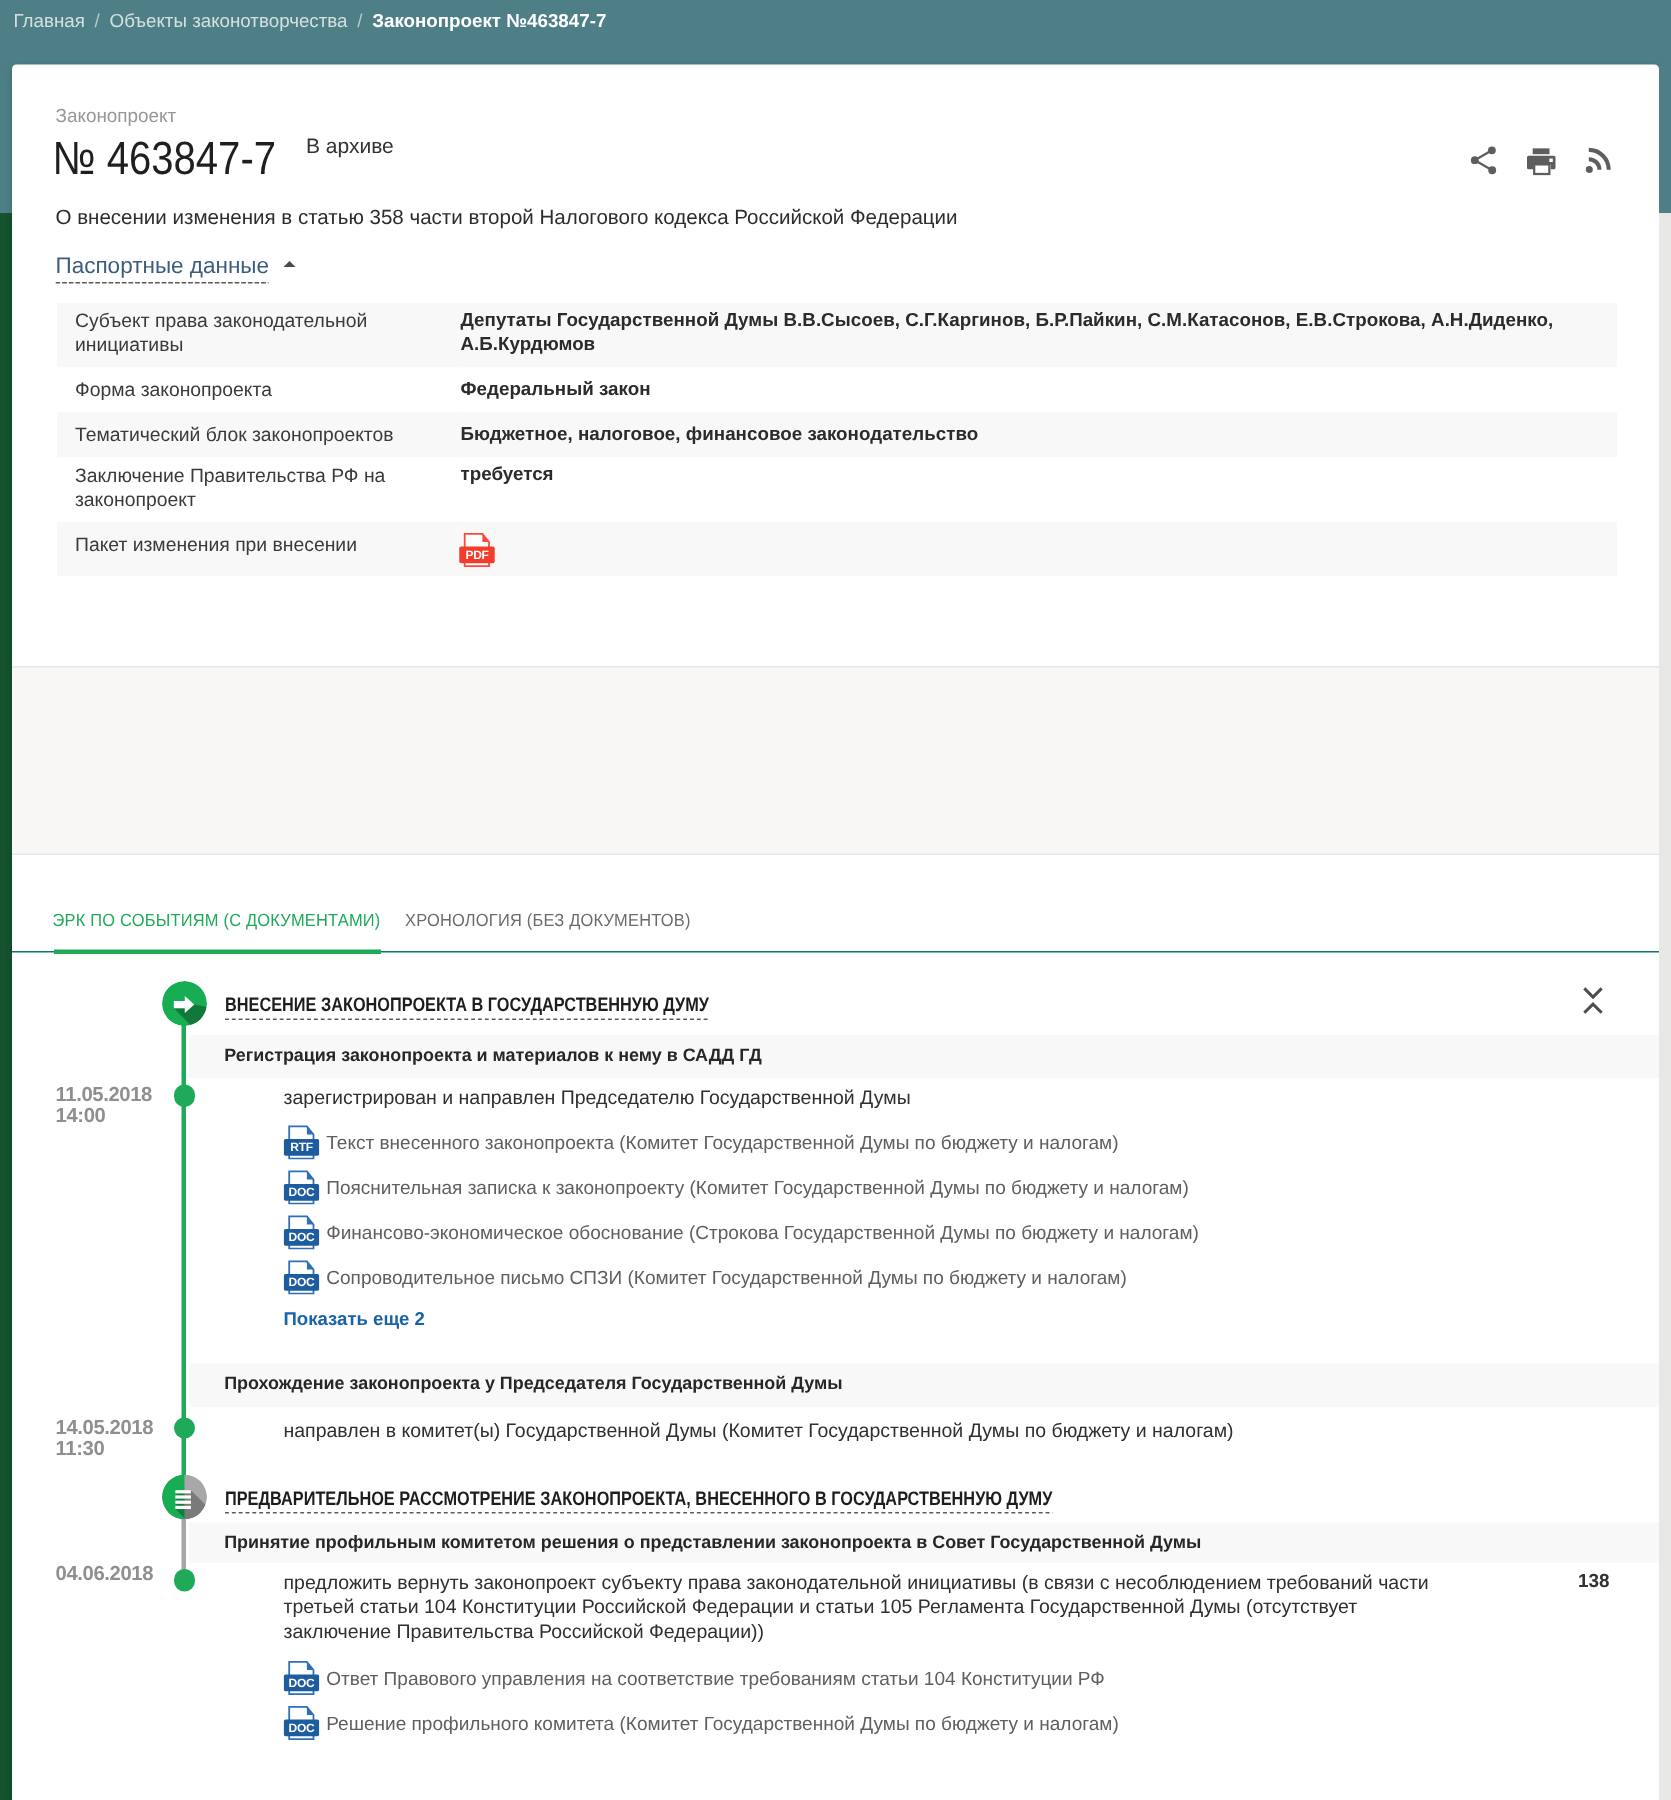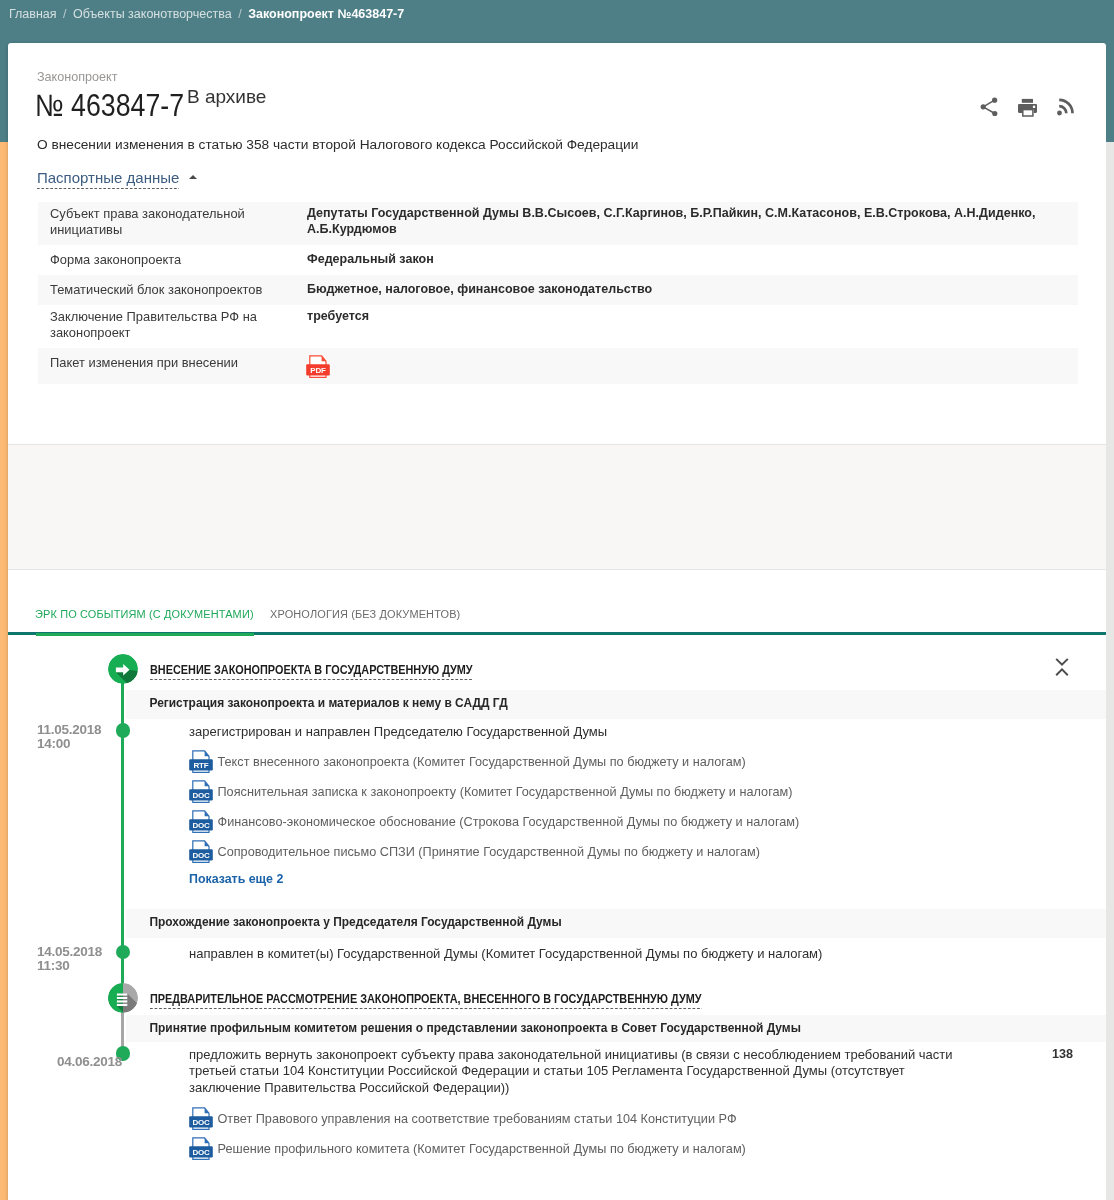--- a/index.html
+++ b/index.html
@@ -4,21 +4,21 @@
 <title>Законопроект</title>
 <style>
   * { box-sizing: border-box; }
   html, body { margin:0; padding:0; }
   body {
     width:1114px; height:1200px;
     background:#ffffff;
     font-family:"Liberation Sans", sans-serif;
     overflow:hidden;
   }
-  #page { position:relative; width:1114px; height:1200px; overflow:hidden; background:#fdba74; }
+  #page { position:relative; width:1114px; height:1200px; overflow:hidden; background:#14532d; }
 
   
   .topbar {
     position:absolute; left:0; top:0; width:1114px; height:142px;
     background:#4e7f87;
   }
   .crumbs {
     position:absolute; left:9px; top:6px;
     font-size:12.5px; color:#d5e0e1; white-space:nowrap; line-height:16px;
   }
@@ -31,21 +31,21 @@
     position:absolute; left:8px; top:43px; width:1097.5px; min-height:1160px;
     background:#ffffff; border-radius:3px;
     box-shadow:0 1px 4px rgba(0,0,0,.20);
   }
 
   
   .billhead { position:relative; padding:0; }
   .kicker { position:absolute; left:29px; top:27px; font-size:12.6px; color:#999795; line-height:15px;}
   .billno { position:absolute; left:26.5px; top:45.5px; font-size:31px; color:#1f1f1f; font-weight:400; line-height:34px;
             letter-spacing:0px; transform-origin:0 50%; transform:scaleX(.862);}
-  .archive { position:absolute; left:179px; top:45.5px; font-size:19px; color:#333; line-height:16px;}
+  .archive { position:absolute; left:196px; top:45.5px; font-size:14px; color:#333; line-height:16px;}
   .billtitle { position:absolute; left:29px; top:92.5px; font-size:13.7px; color:#2c2c2c; line-height:17px;}
 
   .passport { position:absolute; left:29px; top:125.7px; font-size:15px; color:#3c5c80; line-height:18px;}
   .passport .ptext { padding-bottom:3px; cursor:pointer;
      background-image:linear-gradient(to right,#5c5c5c 0 2.9px,transparent 2.9px 4.43px);
      background-size:4.43px 1.2px; background-repeat:repeat-x; background-position:0 100%;}
   .passport .caret { display:inline-block; margin-left:10px; vertical-align:4px;
     width:0;height:0;border-left:4.5px solid transparent;border-right:4.5px solid transparent;border-bottom:4.5px solid #4a4a4a;}
 
   .actions { position:absolute; left:0; top:0; }
@@ -61,21 +61,21 @@
   .ptable tr:nth-child(odd) td { background:#f9f8f8; }
   .ptable tr:nth-child(even) td { background:#ffffff; }
   .ptable td.k { width:267px; color:#3a3a3a; }
   .ptable td.v { color:#2b2b2b; font-weight:bold; padding-left:2px; font-size:12.5px; letter-spacing:.02px;}
 
   
   .greyband { position:absolute; left:0; top:401px; width:1098px; height:126px; background:#f8f7f6;
      border-top:1px solid #e8e6e4; border-bottom:1px solid #e8e6e4;}
 
   
-  .tabs { position:absolute; left:0; top:527px; width:1098px; height:65px; border-bottom:3px solid #0f766e;}
+  .tabs { position:absolute; left:0; top:527px; width:1098px; height:65px; border-bottom:1px solid #0f766e;}
   .tab { position:absolute; top:37px; font-size:11.7px; letter-spacing:.15px; white-space:nowrap; cursor:pointer;
          transform-origin:0 50%; transform:scaleX(.937);}
   .tab.active { left:26.7px; color:#1fa95a; }
   .tab.inactive { left:261.7px; color:#6b6b6b; }
   .tabline { position:absolute; left:28px; top:63px; width:218px; height:2.6px; background:#1faa59;}
 
   
   .tl { position:absolute; left:0; top:592px; width:1098px; height:610px; }
   .rail { position:absolute; left:113px; width:3.4px; }
 
@@ -260,37 +260,37 @@
           </svg>
           <span class="dtxt">Финансово-экономическое обоснование (Строкова Государственной Думы по бюджету и налогам)</span>
         </div>
         <div class="doc" style="top: 204.5px;">
           <svg width="24" height="23.5" viewBox="0 0 48 47">
             <path d="M7.6 1.8h23.6L40 12.6V44.8H7.6Z" fill="#fff" stroke="#2f6fb5" stroke-width="2.4" stroke-linejoin="miter"></path>
             <path d="M31.2 1.8 40 12.6H31.2Z" fill="#2f6fb5"></path>
             <rect x="0.4" y="18.6" width="47.2" height="22.4" rx="2.4" fill="#1d5c9e"></rect>
             <text x="24" y="35.2" text-anchor="middle" font-family="Liberation Sans, sans-serif" font-size="16" font-weight="bold" letter-spacing="-0.4" fill="#fff">DOC</text>
           </svg>
-          <span class="dtxt">Сопроводительное письмо СПЗИ (Принятие Государственной Думы по бюджету и налогам)</span>
+          <span class="dtxt">Сопроводительное письмо СПЗИ (Комитет Государственной Думы по бюджету и налогам)</span>
         </div>
         <div class="showmore" style="top: 236.5px;">Показать еще 2</div>
         <div class="sect-head" style="top: 274px; height: 29px;">
           <b>Прохождение законопроекта у Председателя Государственной Думы</b>
         </div>
         <div class="dot" style="top: 309.75px;"></div>
         <div class="date" style="top: 310px;">
           <div>14.05.2018</div>
           <div>11:30</div>
         </div>
         <div class="ev-text" style="top: 311px; width: 830px;">направлен в комитет(ы) Государственной Думы (Комитет Государственной Думы по бюджету и налогам)</div>
         <div class="sect-head" style="top: 380px; height: 26.5px;">
           <b>Принятие профильным комитетом решения о представлении законопроекта в Совет Государственной Думы</b>
         </div>
         <div class="dot" style="top: 411.25px;"></div>
-        <div class="date" style="top: 420px; margin-left: 20px;">
+        <div class="date" style="top: 407px;">
           <div>04.06.2018</div>
         </div>
         <div class="ev-text" style="top: 411.5px; width: 772px;">предложить вернуть законопроект субъекту права законодательной инициативы (в связи с несоблюдением требований части третьей статьи 104 Конституции Российской Федерации и статьи 105 Регламента Государственной Думы (отсутствует заключение Правительства Российской Федерации))</div>
         <div class="ev-num" style="top: 411.5px;">138</div>
         <div class="doc" style="top: 471.5px;">
           <svg width="24" height="23.5" viewBox="0 0 48 47">
             <path d="M7.6 1.8h23.6L40 12.6V44.8H7.6Z" fill="#fff" stroke="#2f6fb5" stroke-width="2.4" stroke-linejoin="miter"></path>
             <path d="M31.2 1.8 40 12.6H31.2Z" fill="#2f6fb5"></path>
             <rect x="0.4" y="18.6" width="47.2" height="22.4" rx="2.4" fill="#1d5c9e"></rect>
             <text x="24" y="35.2" text-anchor="middle" font-family="Liberation Sans, sans-serif" font-size="16" font-weight="bold" letter-spacing="-0.4" fill="#fff">DOC</text>

